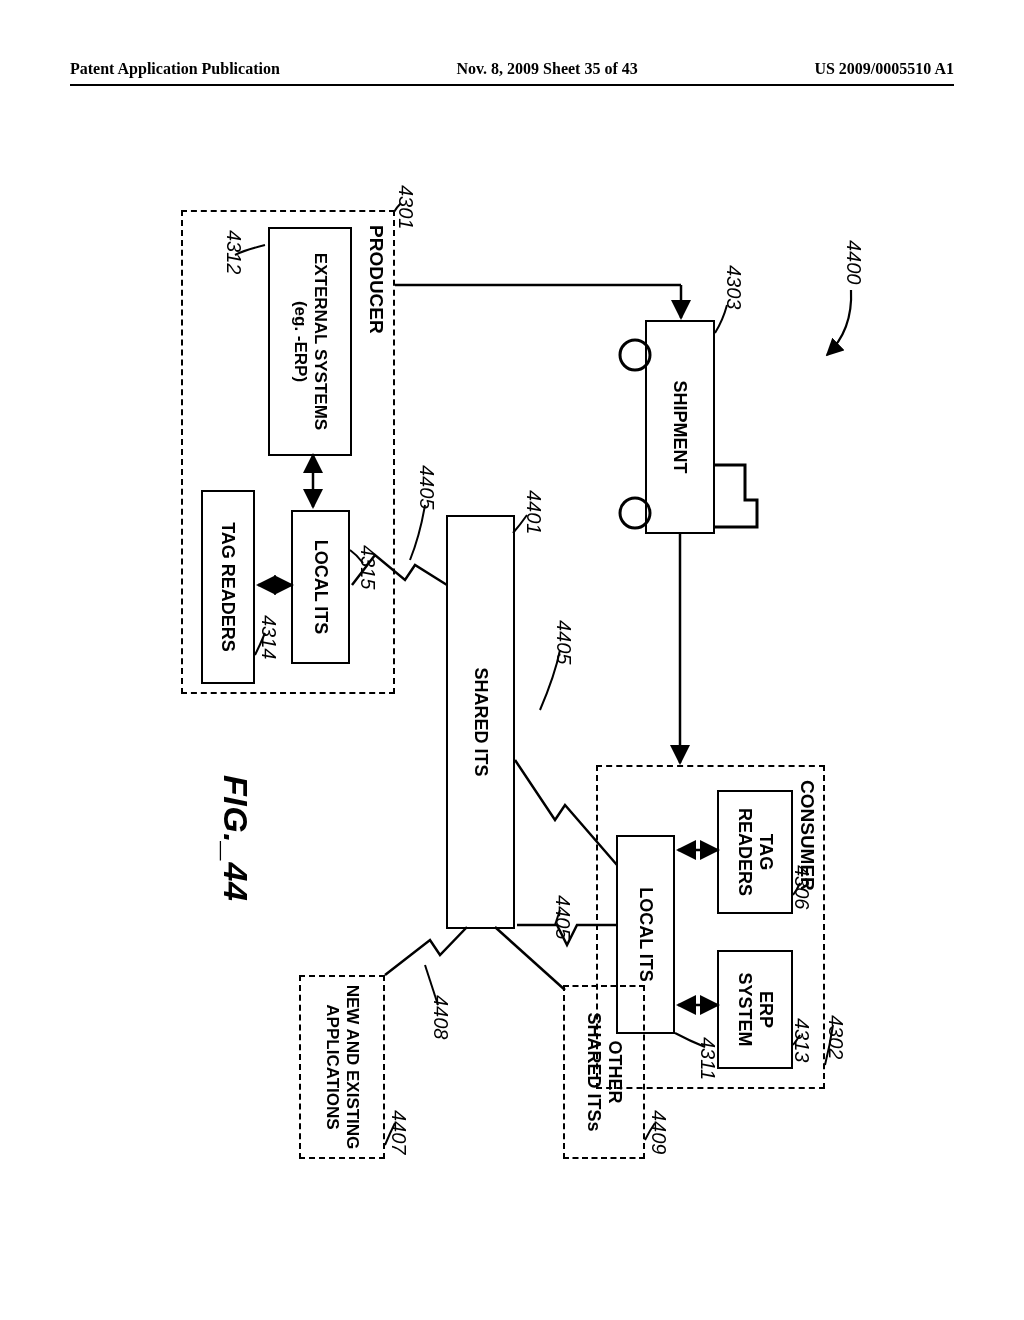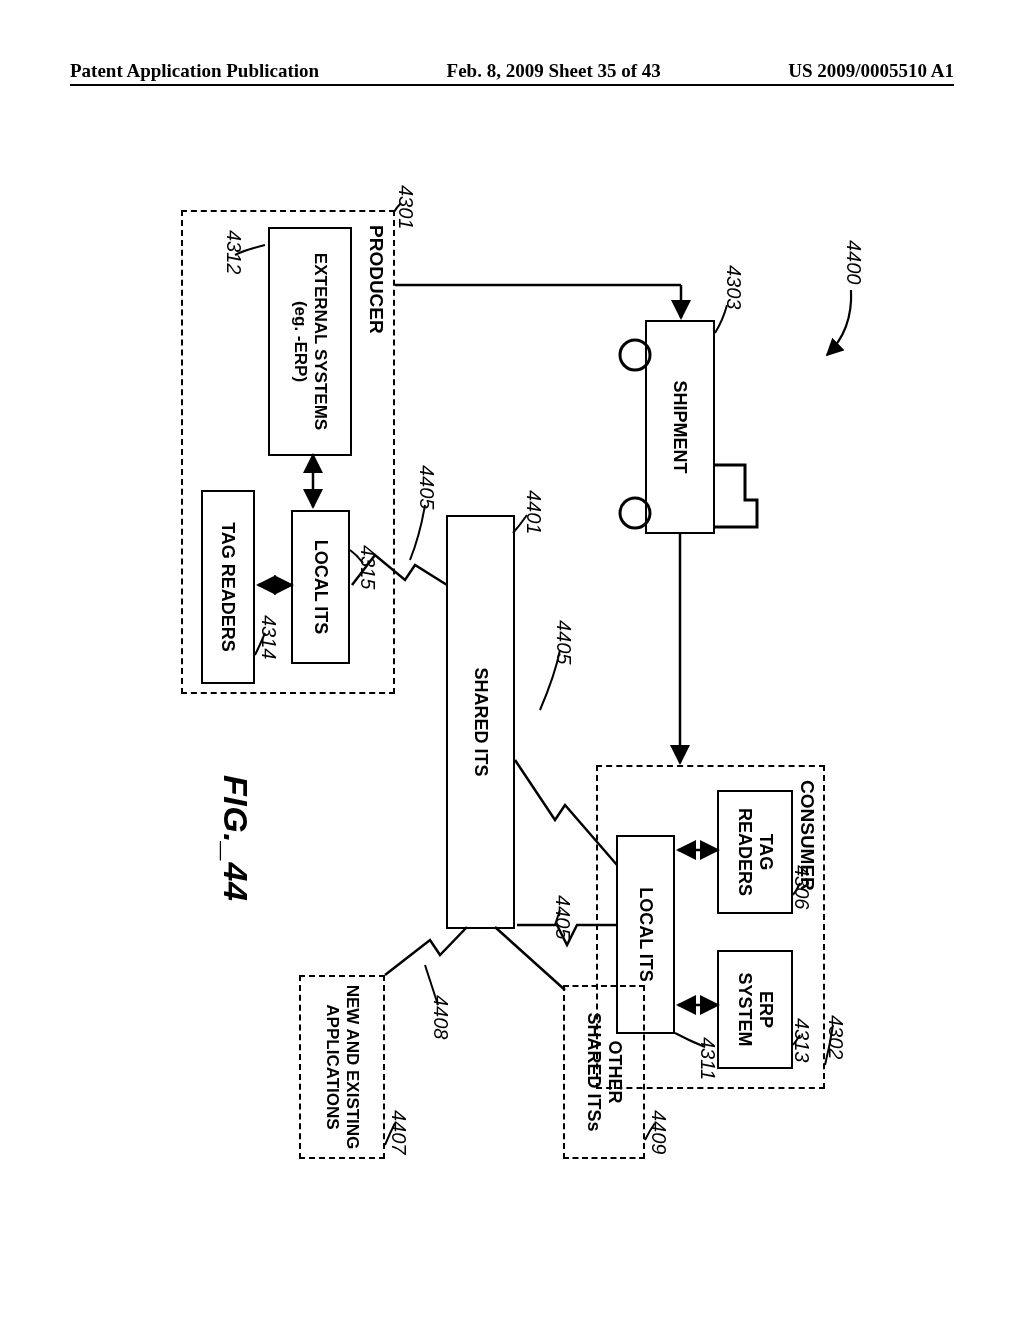--- a/index.html
+++ b/index.html
@@ -15,21 +15,21 @@
     position: absolute;
     top: 60px;
     left: 0;
     width: 1024px;
     padding: 0 70px;
     box-sizing: border-box;
     display: flex;
     justify-content: space-between;
     font-family: "Times New Roman", serif;
     font-weight: bold;
-    font-size: 19px;
+    font-size: 16px;
   }
   .page-header-rule {
     position: absolute;
     top: 84px;
     left: 70px;
     width: 884px;
     height: 2px;
     background: #000;
   }
   .diagram-area {
@@ -91,21 +91,21 @@
     top: 0; left: 0;
     width: 1015px; height: 750px;
     pointer-events: none;
   }
 </style>
 </head>
 <body>
 
 <div class="page-header">
   <span>Patent Application Publication</span>
-  <span>Feb. 8, 2009  Sheet 35 of 43</span>
+  <span>Nov. 8, 2009  Sheet 35 of 43</span>
   <span>US 2009/0005510 A1</span>
 </div>
 <div class="page-header-rule"></div>
 
 <div class="diagram-area">
 <div class="rotwrap">
 
   <div class="lbl" style="top:20px; left:85px;">4400</div>
 
   <div class="dashbox" style="top:60px; left:610px; width:320px; height:225px;"></div>

